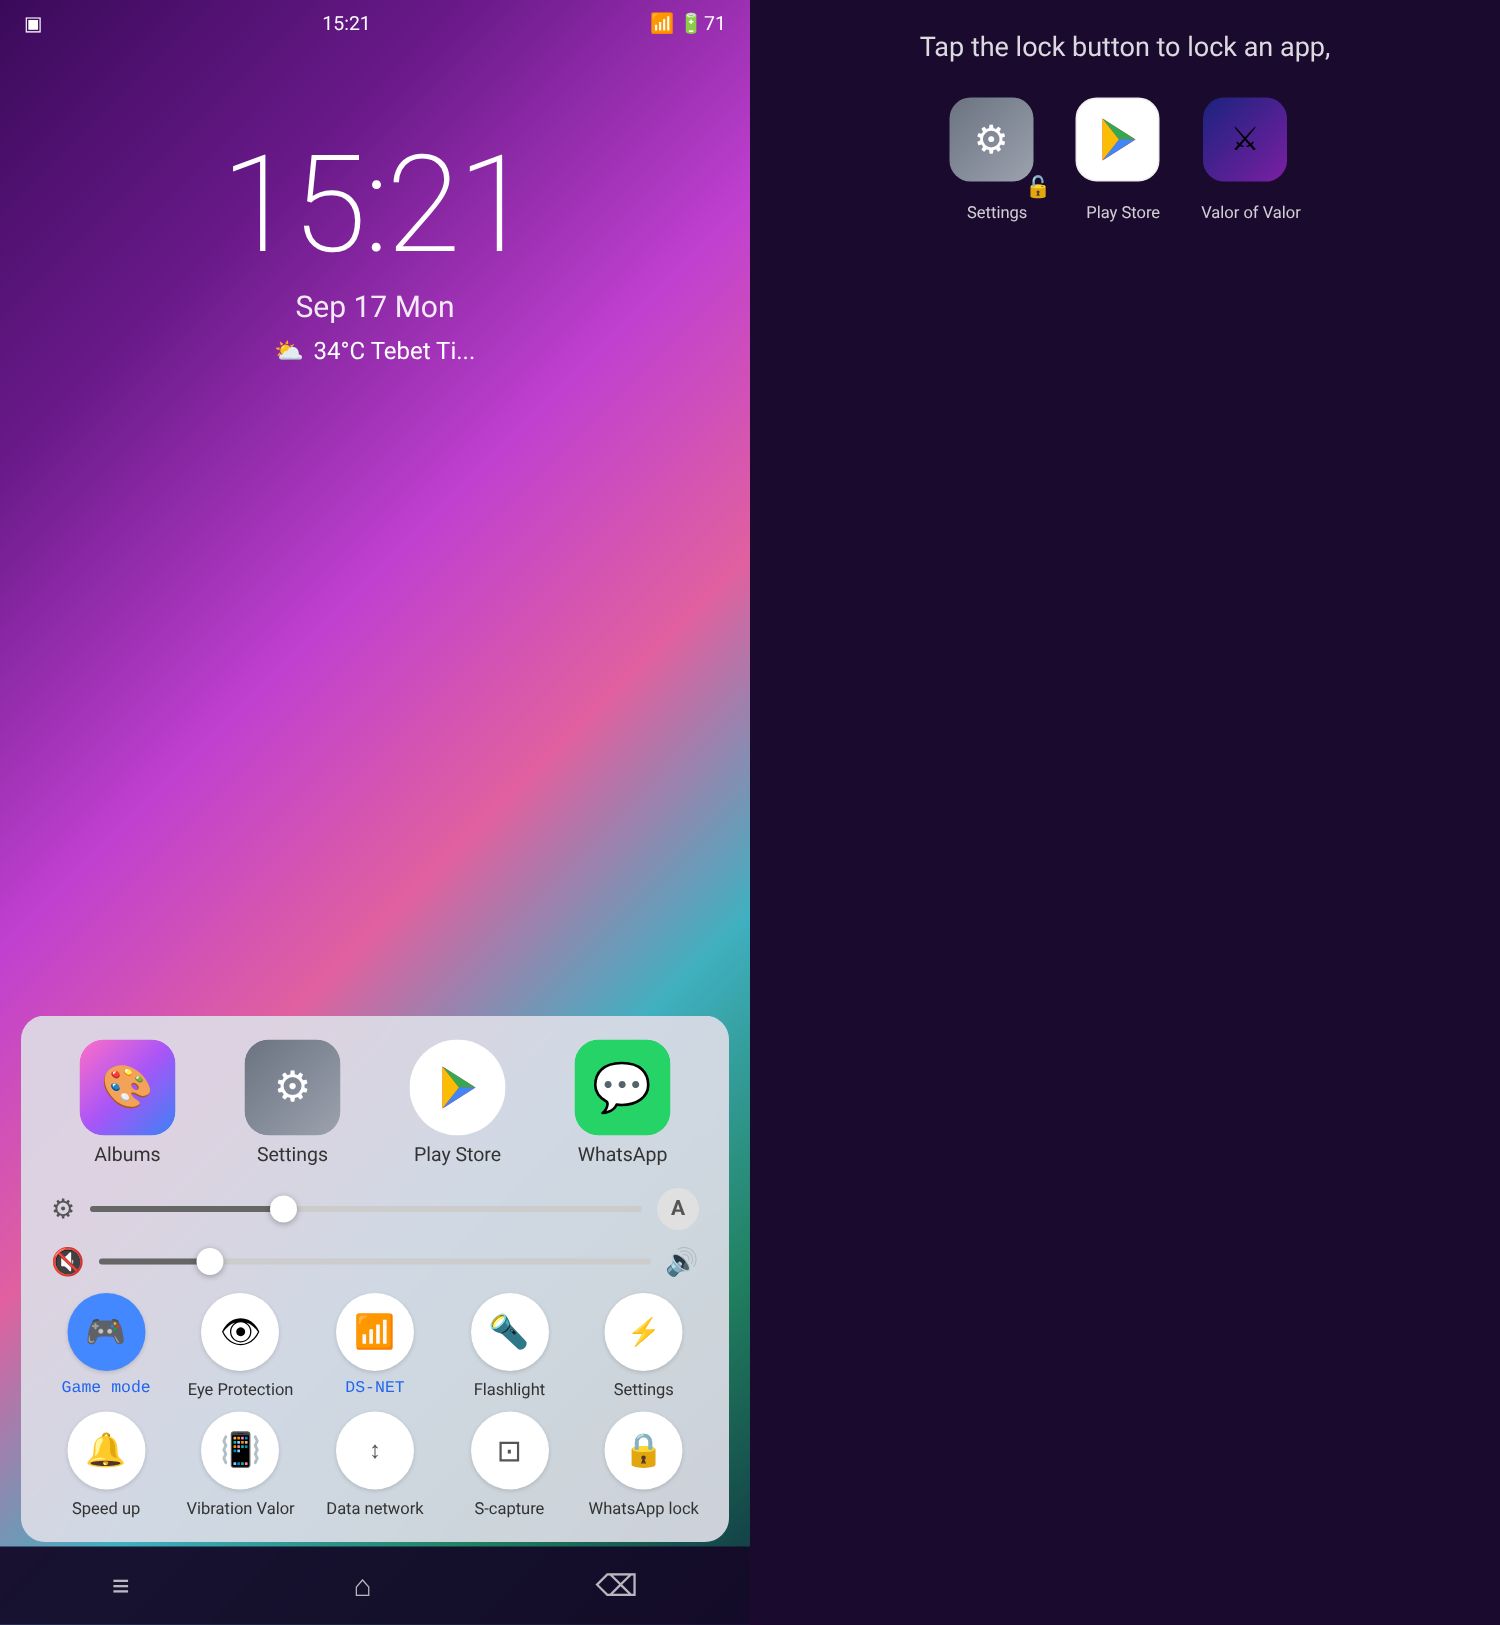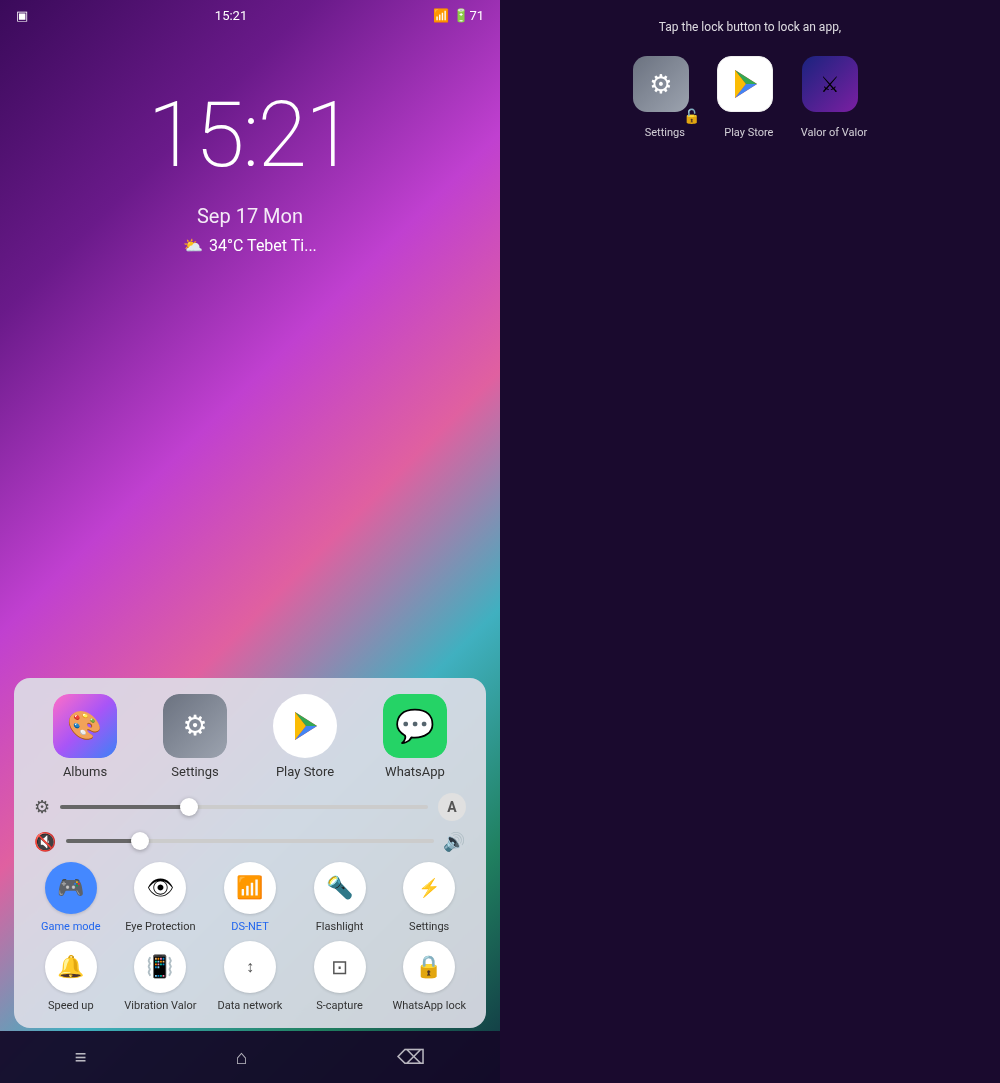--- a/index.html
+++ b/index.html
@@ -39,21 +39,21 @@
 
     .time-display .big-time {
       font-size: 90px;
       font-weight: 200;
       letter-spacing: -2px;
       line-height: 1;
     }
 
     .time-display .date-line {
       font-size: 20px;
-      margin-top: 23px;
+      margin-top: 10px;
       opacity: 0.9;
     }
 
     .weather-line {
       display: flex;
       align-items: center;
       justify-content: center;
       color: white;
       font-size: 16px;
       margin-top: 8px;
@@ -192,21 +192,21 @@
       color: #00bcd4;
     }
 
     .qs-toggle-label {
       font-size: 11px;
       color: #333;
       text-align: center;
       line-height: 1.2;
     }
 
-    .qs-toggle-label.blue { color: #2266ee; }
+    .qs-toggle-label.blue { color: #2266ee; font-family: Liberation Mono, monospace; }
 
     
     .nav-bar-left {
       position: absolute;
       bottom: 0; left: 0;
       width: 500px;
       height: 52px;
       background: rgba(20, 10, 40, 0.95);
       display: flex;
       align-items: center;
@@ -224,21 +224,21 @@
       left: 500px; top: 0;
       width: 500px;
       height: 1083px;
       background: #1a0a2e;
       overflow: hidden;
     }
 
     .lock-hint {
       text-align: center;
       color: rgba(255,255,255,0.85);
-      font-size: 12px;
+      font-size: 18px;
       padding: 18px 32px 10px;
       line-height: 1.5;
     }
 
     
     .recent-apps {
       display: flex;
       justify-content: center;
       gap: 20px;
       padding: 10px 20px;

